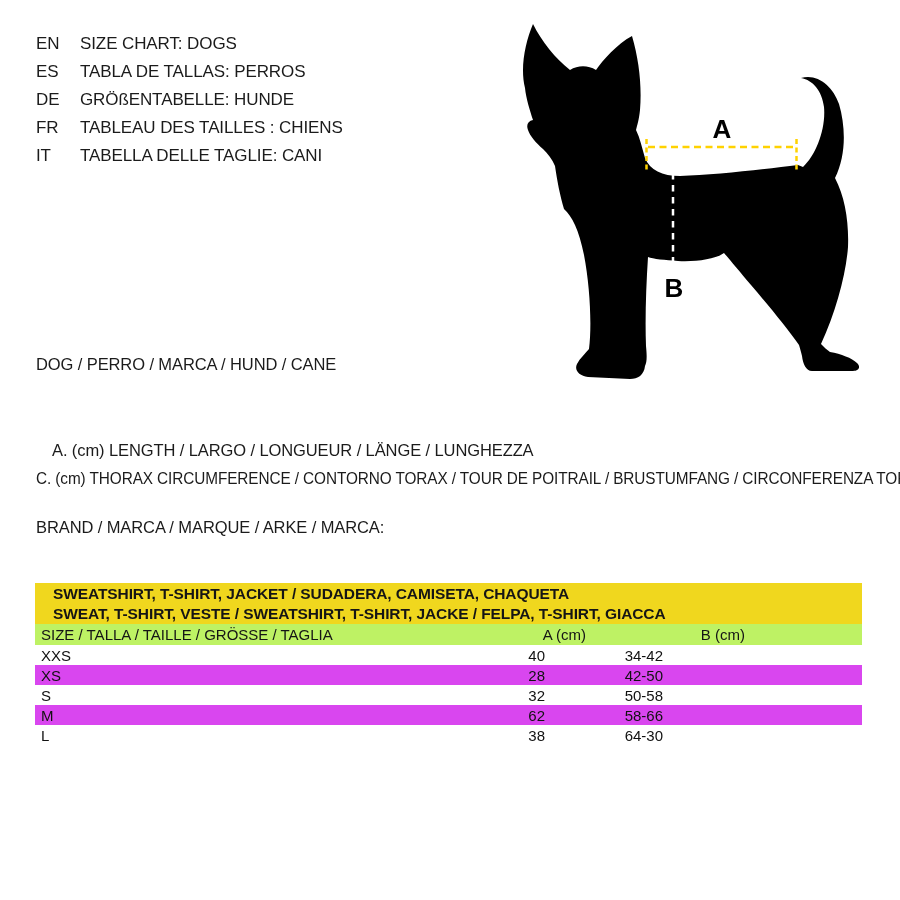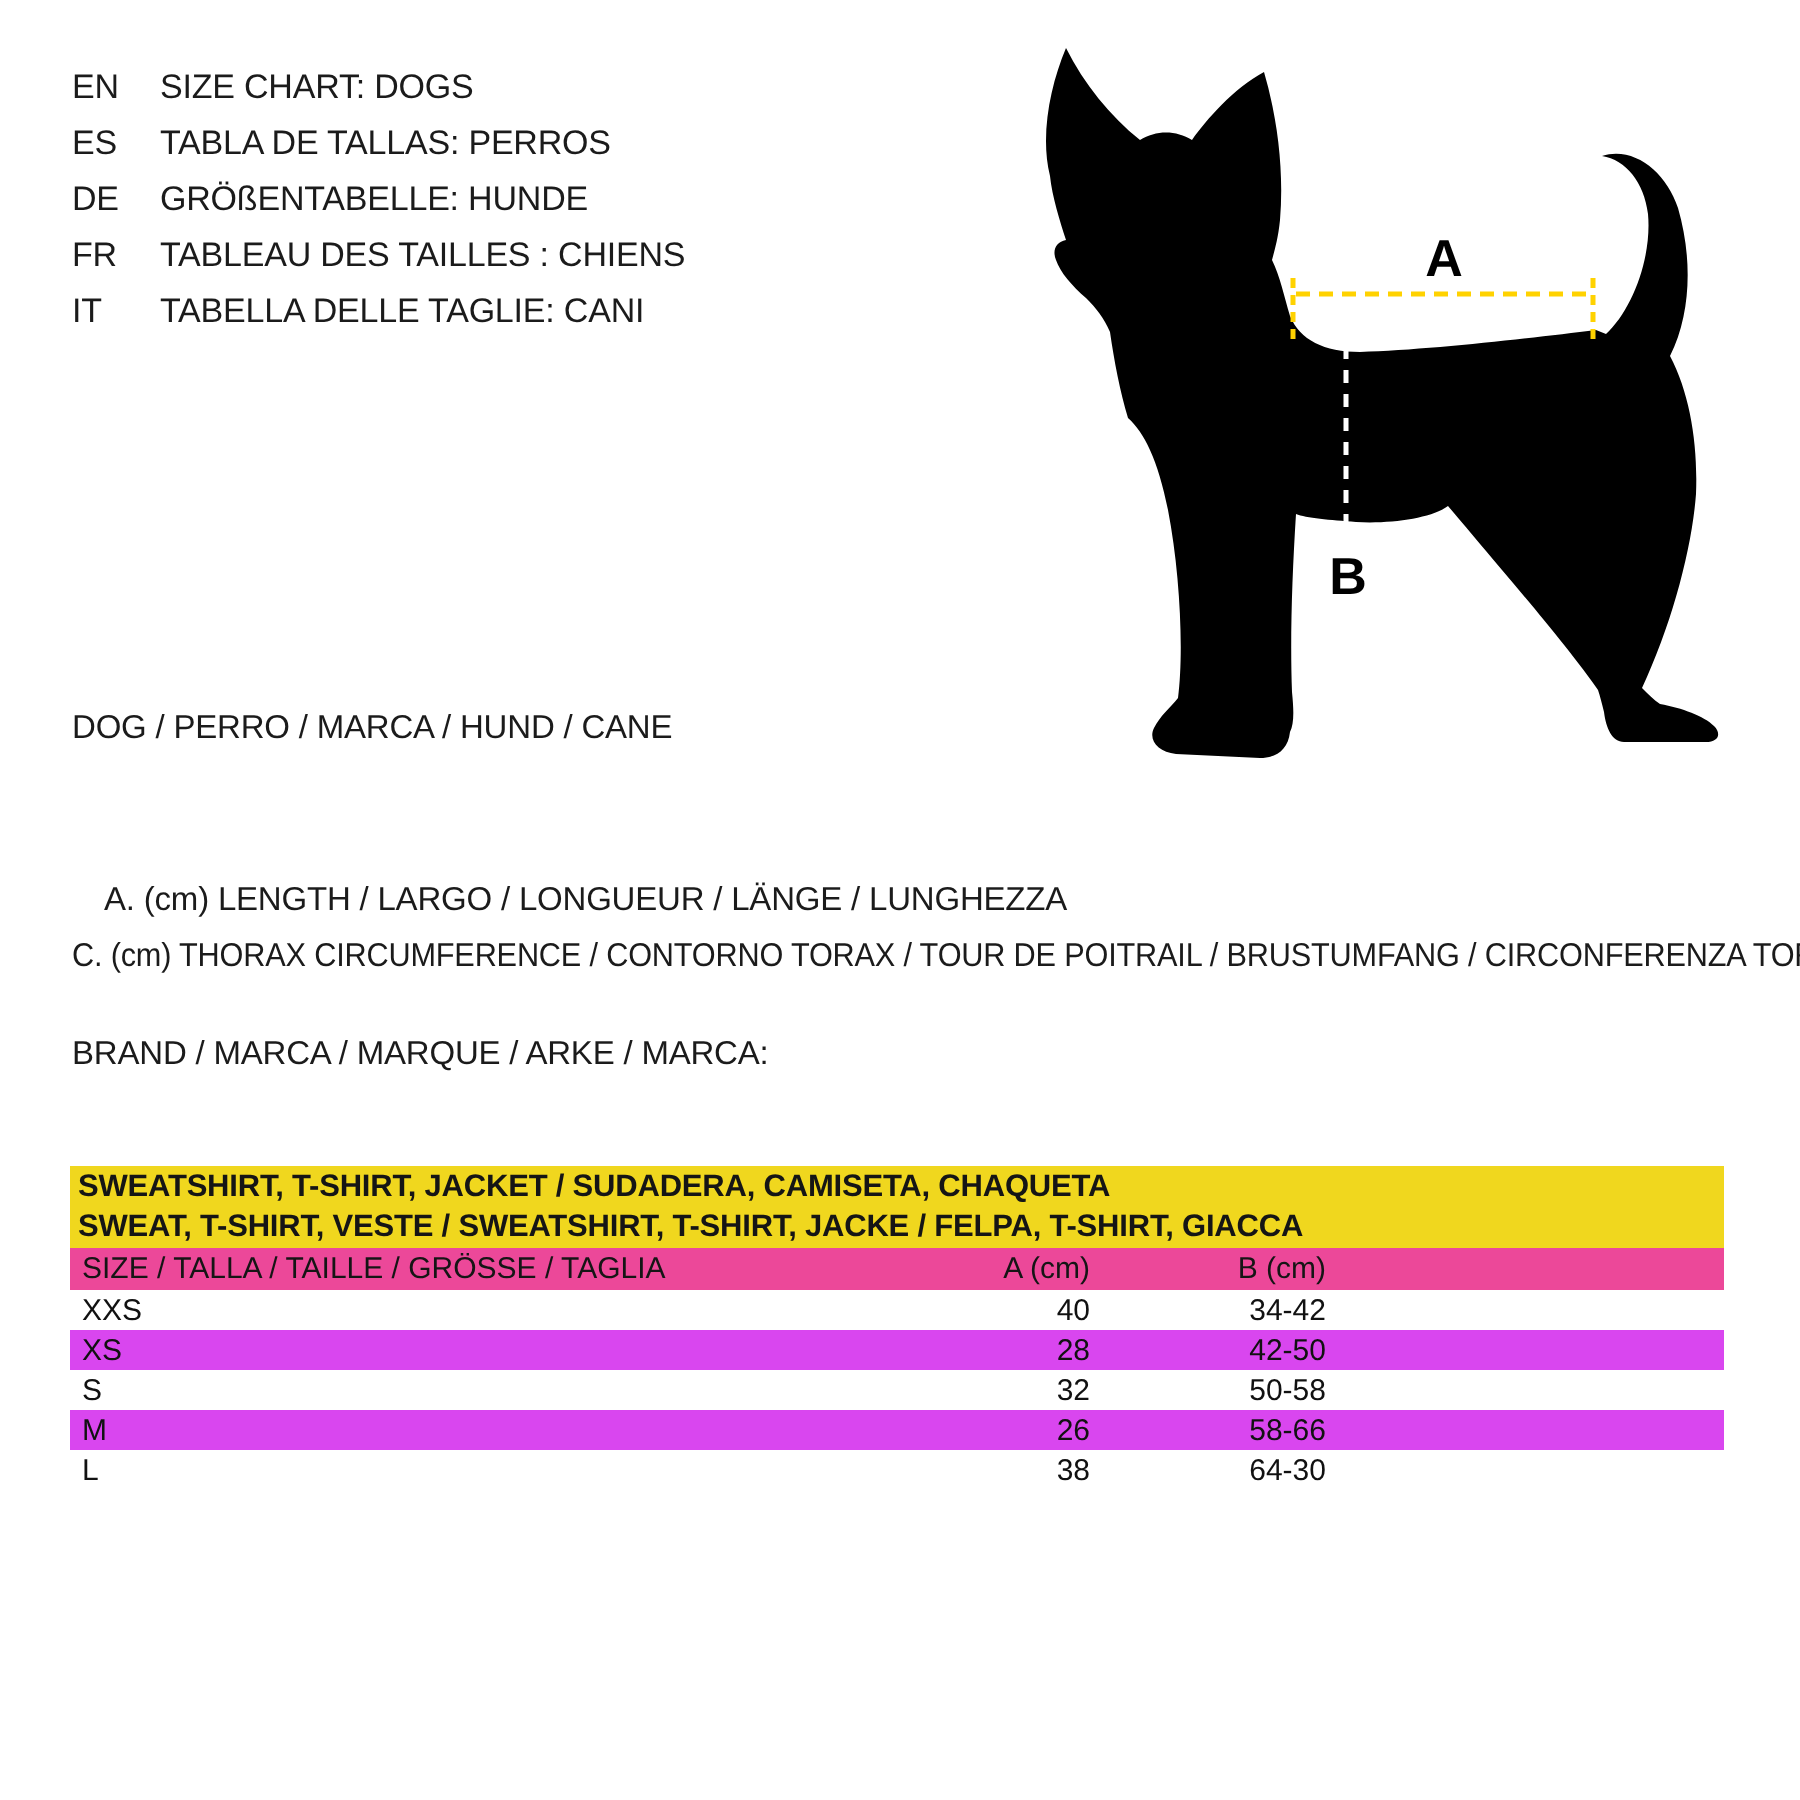--- a/index.html
+++ b/index.html
@@ -26,29 +26,29 @@
   .caption{font-size:16.5px;font-weight:500;letter-spacing:-0.1px;white-space:nowrap;}
   .cap-dog{left:36px;top:355px;}
   .cap-a{left:52px;top:441px;}
   .cap-c{left:36px;top:469px;}
   .cap-c .squeeze{display:inline-block;transform:scaleX(0.93);transform-origin:0 50%;}
   .cap-brand{left:36px;top:518px;}
 
   
   .size-table{left:35px;top:583px;width:827px;}
   .band{
-    background:#F0D71E;height:41px;padding-left:4px;
+    background:#F0D71E;height:41px;padding-left:18px;
     display:flex;flex-direction:column;justify-content:center;
     font-weight:700;font-size:15.5px;line-height:19.5px;letter-spacing:-0.1px;
     color:#151515;white-space:nowrap;
   }
   .grid-row{display:grid;grid-template-columns:350px 160px 118px 1fr;align-items:center;}
   .grid-row .c1{padding-left:6px;text-align:left;white-space:nowrap;}
   .grid-row .c2,.grid-row .c3{text-align:right;white-space:nowrap;}
-  .thead{background:#ec4899;height:21px;font-size:15px;font-weight:400;color:#151515;}
+  .thead{background:#bef264;height:21px;font-size:15px;font-weight:400;color:#151515;gap:41px;}
   .trow{height:20px;font-size:15px;font-weight:400;color:#111;}
   .trow.alt{background:#d946ef;}
 </style>
 </head>
 <body>
 
 <div class="abs lang-block">
   <div class="lang-row">
     <span class="lang-code">EN</span>
     <span class="lang-label">SIZE CHART: DOGS</span>
@@ -158,21 +158,21 @@
     <div class="c4"></div>
   </div>
   <div class="grid-row trow">
     <div class="c1">S</div>
     <div class="c2">32</div>
     <div class="c3">50-58</div>
     <div class="c4"></div>
   </div>
   <div class="grid-row trow alt">
     <div class="c1">M</div>
-    <div class="c2">26</div>
+    <div class="c2">62</div>
     <div class="c3">58-66</div>
     <div class="c4"></div>
   </div>
   <div class="grid-row trow">
     <div class="c1">L</div>
     <div class="c2">38</div>
     <div class="c3">64-30</div>
     <div class="c4"></div>
   </div>
 </div>

